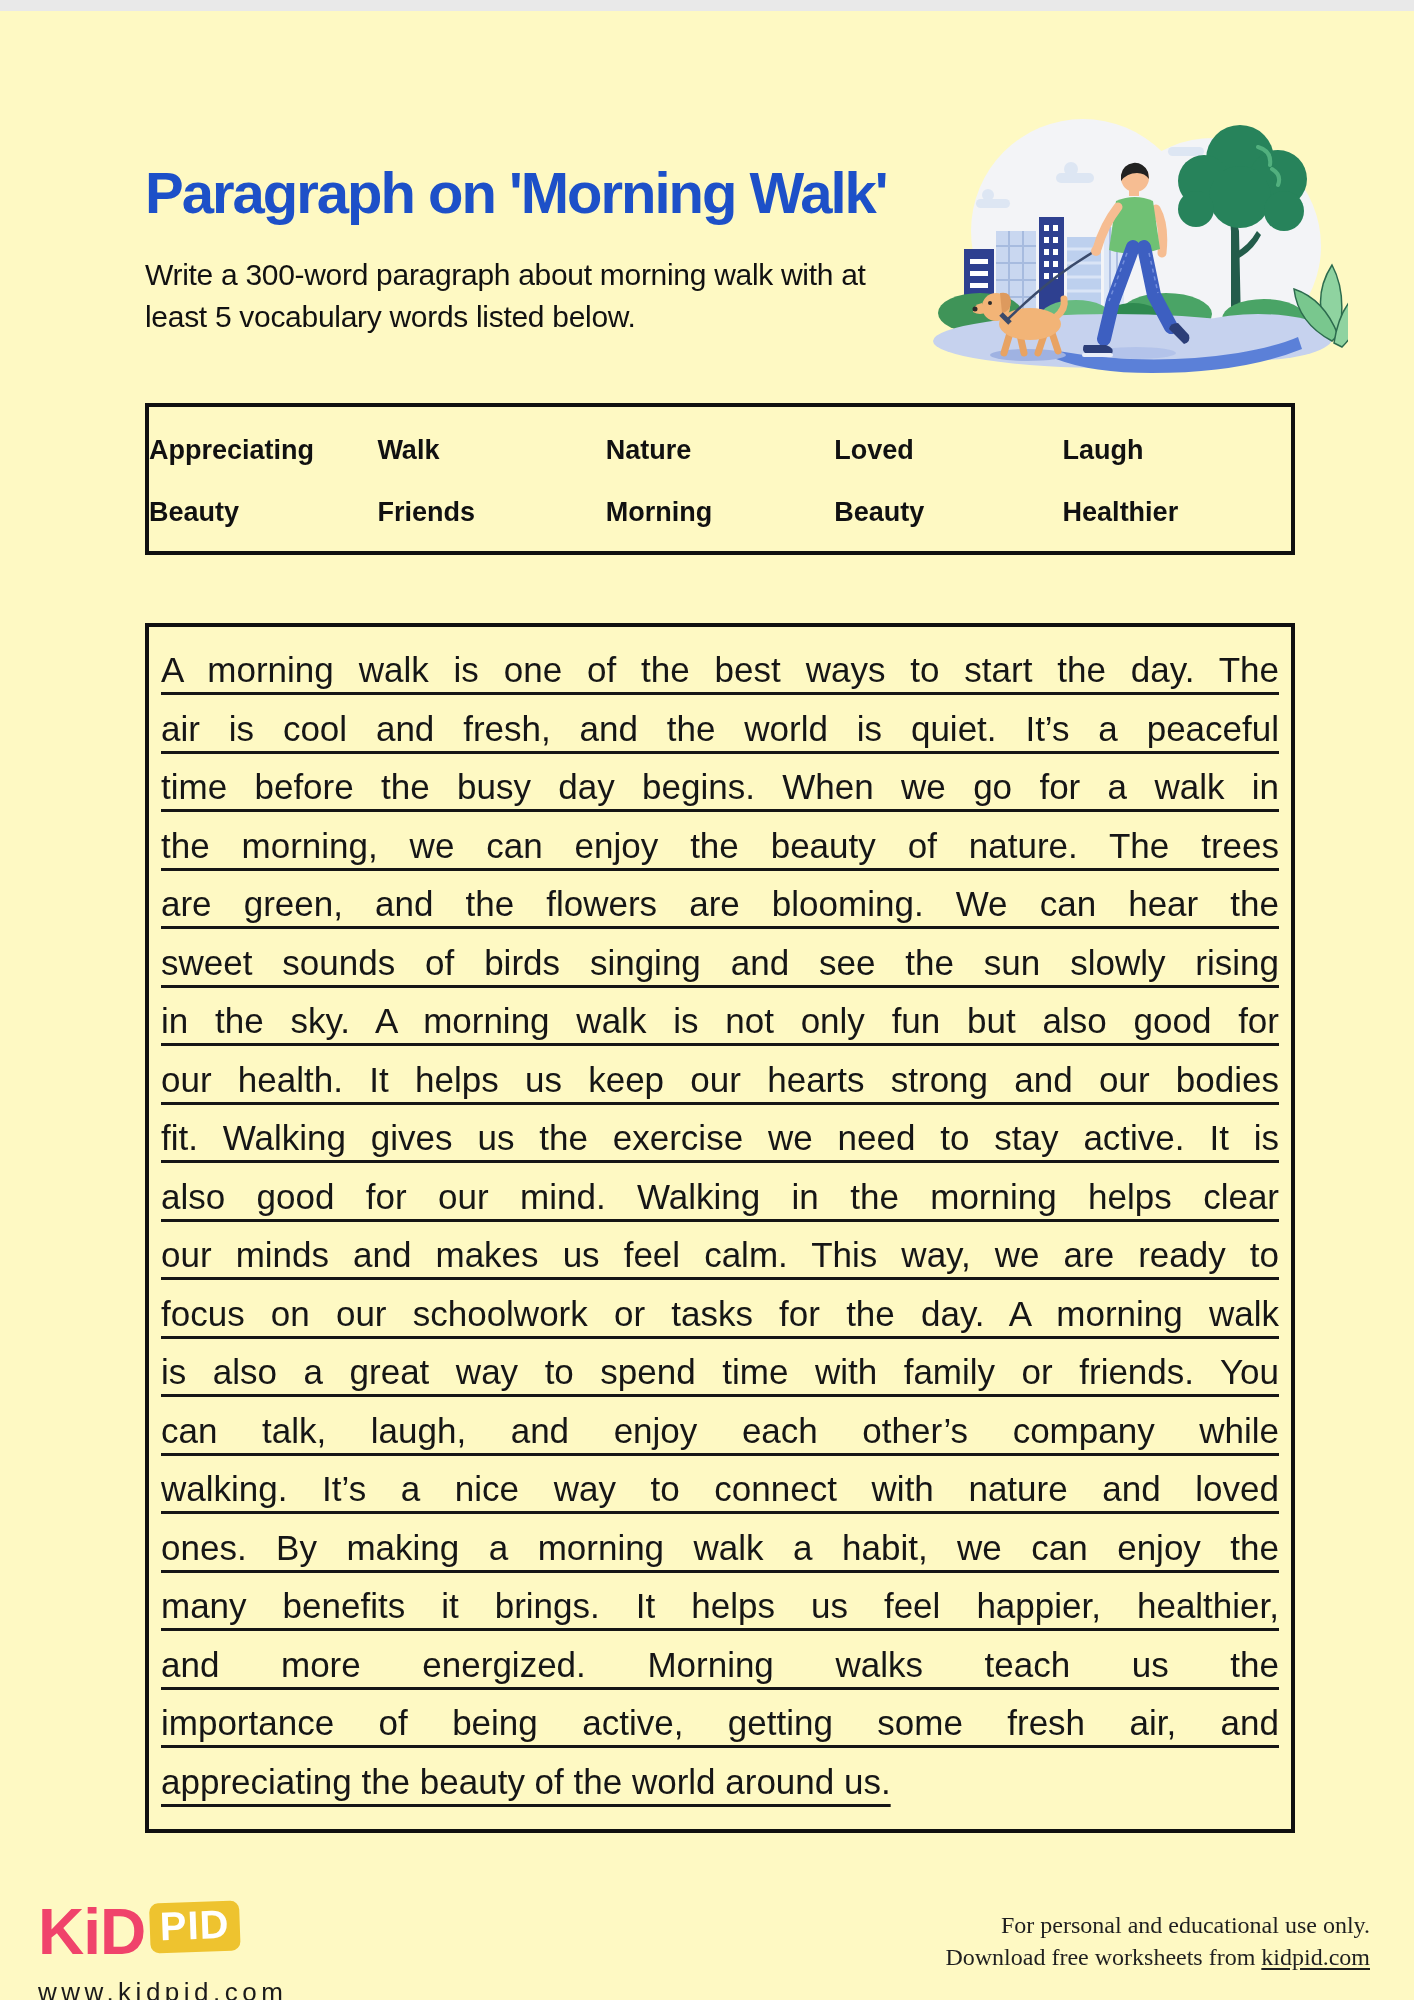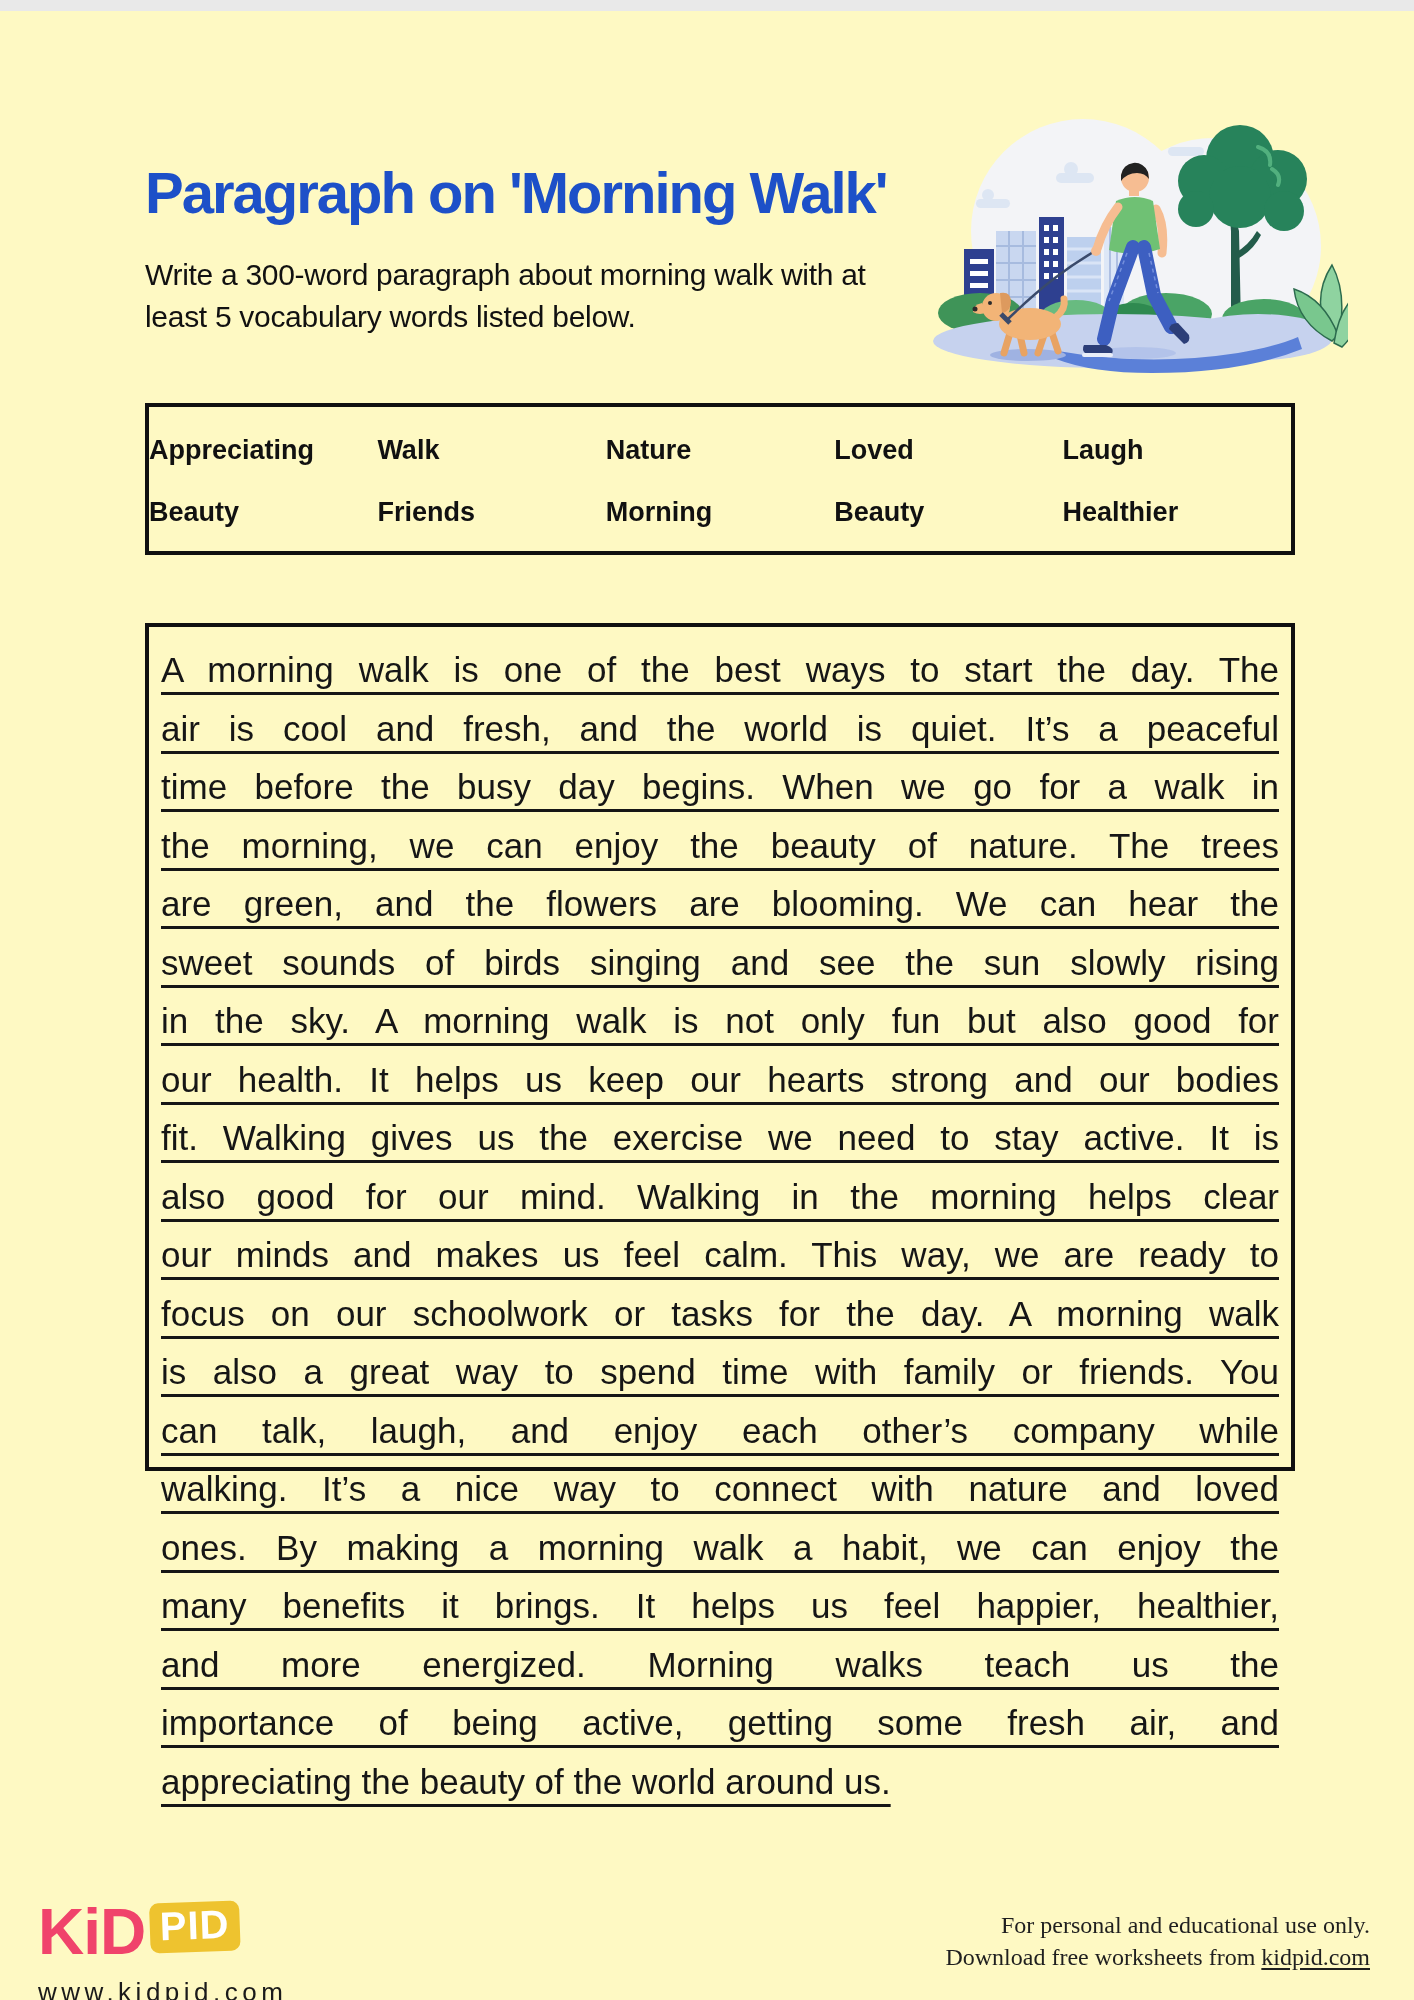--- a/index.html
+++ b/index.html
@@ -27,21 +27,21 @@
   .vocab {
     position:absolute; left:145px; top:392px; width:1150px; height:152px;
     border:4px solid #101010; box-sizing:border-box;
     display:grid; grid-template-rows:1fr 1fr; padding:12px 0 8px;
   }
   .vocab-row { display:grid; grid-template-columns:repeat(5,1fr); align-items:center; }
   .vocab-word { text-align:left; font-size:27px; font-weight:700; color:#111; }
 
   
   .para {
-    position:absolute; left:145px; top:612px; width:1150px; height:848px;
+    position:absolute; left:145px; top:612px; width:1150px; height:1210px;
     border:4px solid #101010; box-sizing:border-box; padding:14px 12px 0;
   }
   .para-line {
     font-size:35px; line-height:58.5px; color:#161616;
     text-align:justify; text-align-last:justify;
     text-decoration:underline; text-decoration-thickness:2.5px;
     text-underline-offset:10px; text-decoration-skip-ink:auto;
   }
   .para-line.is-last { text-align-last:left; }
 

